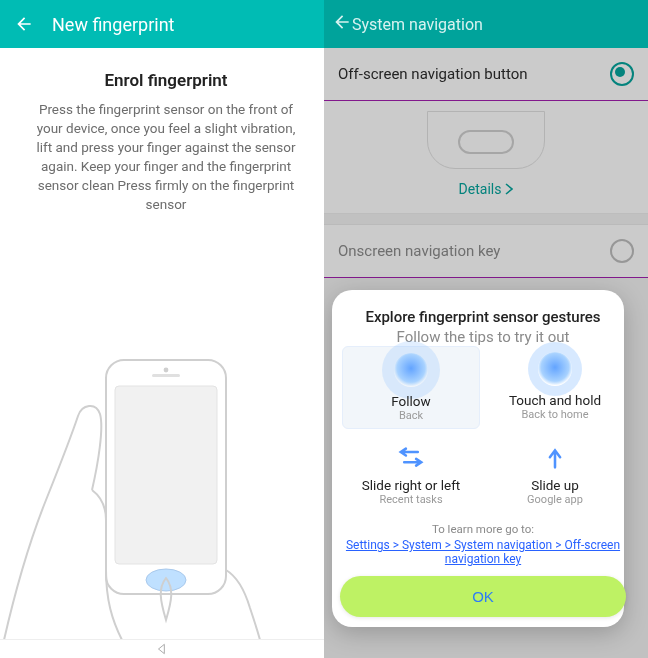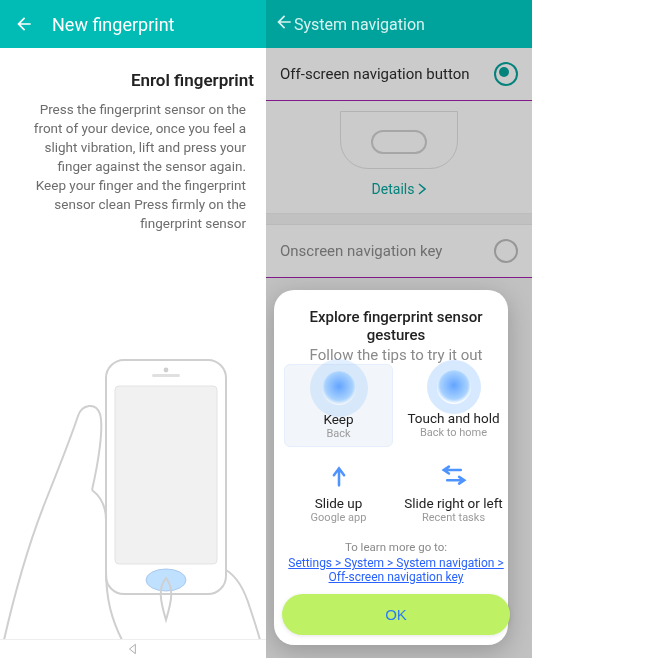--- a/index.html
+++ b/index.html
@@ -1,23 +1,23 @@
 <!DOCTYPE html>
 <html><head>
 <meta charset="utf-8">
 <style>
   html, body { margin:0; padding:0; font-family: -apple-system, "Segoe UI", Roboto, Arial, sans-serif; background:#fff; }
-  .stage { display:flex; width:532px; height:658px; overflow:hidden; }
+  .stage { display:flex; width:648px; height:658px; overflow:hidden; }
   .pane { width:324px; height:658px; position:relative; overflow:hidden; }
 
   
   .p1-header { height:48px; background:#00BCB4; color:#fff; display:flex; align-items:center; padding:0 12px; }
   .p1-header .back-arrow { width:24px; height:24px; display:flex; align-items:center; justify-content:center; cursor:pointer; }
   .p1-header .title { margin-left:16px; font-size:18px; font-weight:400; }
-  .p1-body { padding:16px 12px 0 20px; text-align:right; }
+  .p1-body { padding:16px 12px 0 20px; text-align:center; }
   .p1-body h2 { margin:6px 0 10px 0; font-size:17px; font-weight:600; color:#222; }
   .p1-body p { margin:8px; font-size:13.5px; line-height:19px; color:#6d6d6d; }
   .hand-wrap { position:absolute; bottom:18px; left:0; width:100%; height:320px; }
   .navbar-bottom { position:absolute; bottom:0; left:0; width:100%; height:18px; background:#fff; display:flex; align-items:center; justify-content:center; border-top:1px solid #eee; }
 
   
   .pane2 { background:#f3f3f3; }
   .p2-header { height:48px; background:#00A39B; color:#fff; display:flex; align-items:center; padding:0 8px; }
   .dimmer { position:absolute; top:48px; left:0; right:0; bottom:0; background:#f3f3f3; }
   .row { background:#fff; display:flex; align-items:center; justify-content:space-between; padding:14px 14px; font-size:15px; color:#2a2a2a; border-bottom:1px solid #a21caf; }
@@ -131,42 +131,42 @@
   </div>
 
   <div class="panel-shade"></div>
 
   <div class="dialog">
     <h3>Explore fingerprint sensor gestures</h3>
     <div class="sub">Follow the tips to try it out</div>
     <div class="grid">
       <div class="tile sel" style="background:#f2f6fa;border:1px solid #e5eefb;border-radius:6px">
         <span class="dot"></span>
-        <div class="t1">Keep</div>
+        <div class="t1">Follow</div>
         <div class="t2">Back</div>
       </div>
       <div class="tile">
         <span class="dot" style="box-shadow:0 0 0 10px rgba(140,193,255,0.35)"></span>
         <div class="t1">Touch and hold</div>
         <div class="t2">Back to home</div>
       </div>
       <div class="tile">
         <svg class="arrow-ic" viewBox="0 0 40 26">
-          <path d="M20 24 L20 6 M14 12 L20 4 L26 12" stroke="#4f93ff" stroke-width="3" fill="none" stroke-linecap="round"></path>
-        </svg>
-        <div class="t1">Slide up</div>
-        <div class="t2">Google app</div>
-      </div>
-      <div class="tile">
-        <svg class="arrow-ic" viewBox="0 0 40 26">
           <path d="M28 6 L10 6 M14 2 L8 6 L14 10" stroke="#4f93ff" stroke-width="3" fill="none" stroke-linecap="round"></path>
           <path d="M12 18 L30 18 M26 14 L32 18 L26 22" stroke="#4f93ff" stroke-width="3" fill="none" stroke-linecap="round"></path>
         </svg>
         <div class="t1">Slide right or left</div>
         <div class="t2">Recent tasks</div>
+      </div>
+      <div class="tile">
+        <svg class="arrow-ic" viewBox="0 0 40 26">
+          <path d="M20 24 L20 6 M14 12 L20 4 L26 12" stroke="#4f93ff" stroke-width="3" fill="none" stroke-linecap="round"></path>
+        </svg>
+        <div class="t1">Slide up</div>
+        <div class="t2">Google app</div>
       </div>
     </div>
     <div class="learn">
       <span>To learn more go to:</span><br>
       <a href="#">Settings &gt; System &gt; System navigation &gt; Off-screen navigation key</a>
     </div>
     <div class="ok-wrap">
       <button class="ok-btn">OK</button>
     </div>
   </div>

